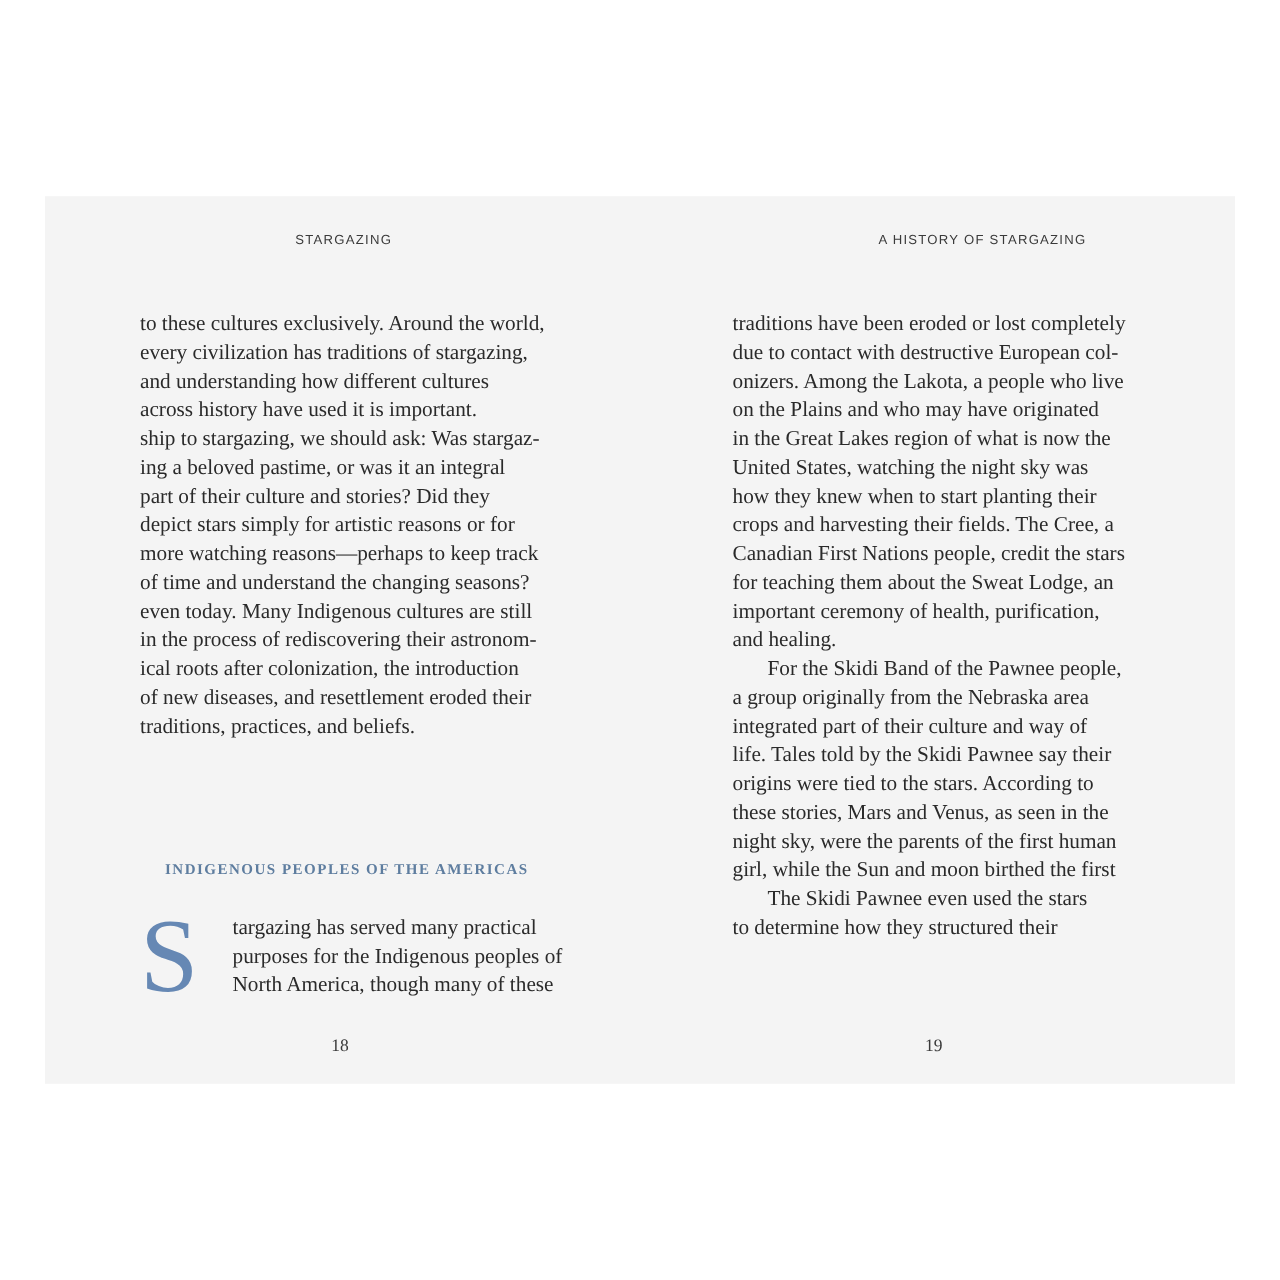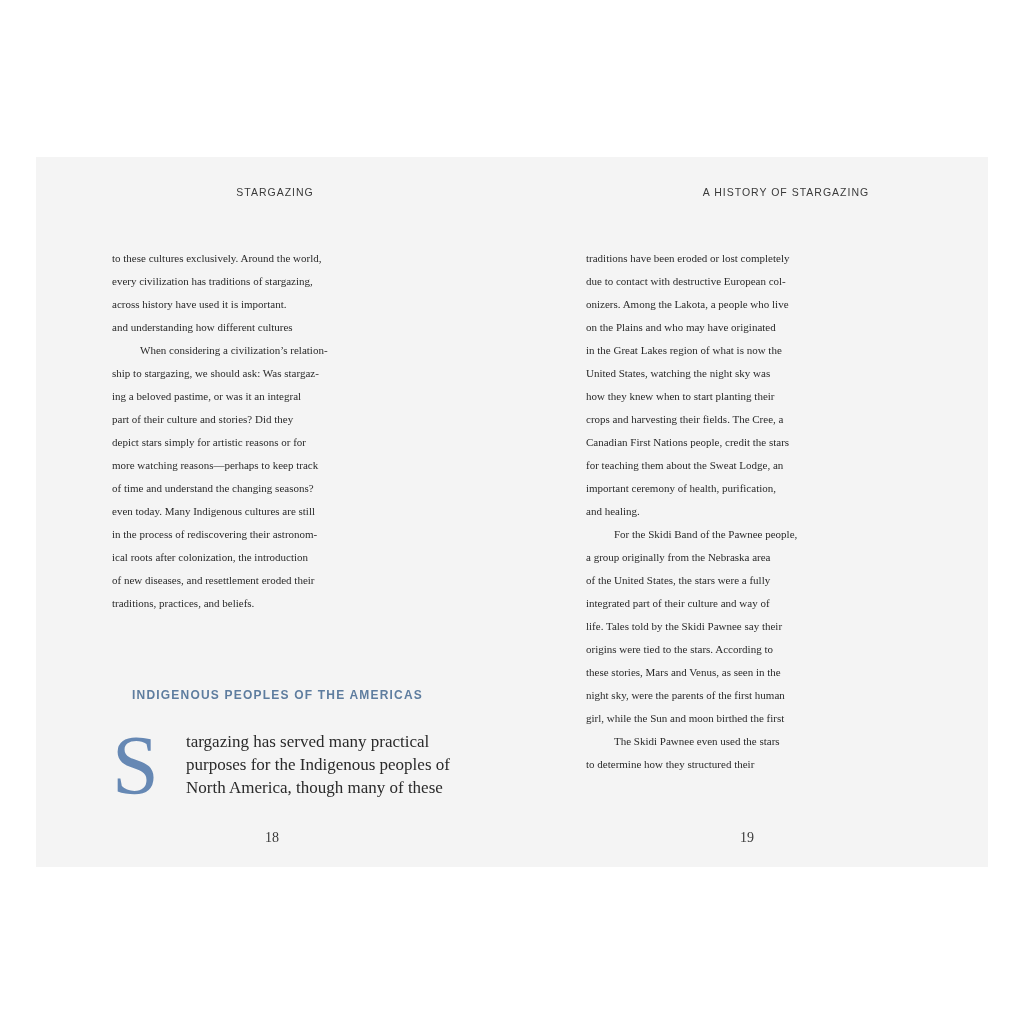--- a/index.html
+++ b/index.html
@@ -39,38 +39,38 @@
       letter-spacing: 1px;
       color: #3a3a3a;
       text-align: center;
     }
     .page.left .running-head { left: 0; width: 476px; transform: translateX(1px); }
     .page.right .running-head { left: 0; width: 476px; transform: translateX(36px); }
 
     .body-text {
       position: absolute;
       font-family: "Liberation Serif", "DejaVu Serif", serif;
-      font-size: 11px;
+      font-size: 17px;
       line-height: 23px;
       color: #2a2a2a;
     }
     .page.left .body-text { left: 76px; top: 90px; width: 340px; }
     .page.right .body-text { left: 74px; top: 90px; width: 345px; }
 
     .line {
       display: block;
       white-space: nowrap;
     }
     .line.indent { padding-left: 28px; }
 
     .section-heading {
       position: absolute;
       left: 96px;
       top: 531px;
-      font-family: Liberation Sans, sans-serif;
+      font-family: Liberation Serif, serif;
       font-size: 12px;
       font-weight: bold;
       letter-spacing: 1.2px;
       color: #5e7d9f;
       white-space: nowrap;
     }
 
     .dropcap-block {
       position: absolute;
       left: 76px;
@@ -109,25 +109,24 @@
 
 <div class="spread">
 
   <div class="page left">
     <div class="running-head">STARGAZING</div>
 
     <div class="body-text">
       <div>
         <span class="line">to these cultures exclusively. Around the world,</span>
         <span class="line">every civilization has traditions of stargazing,</span>
+        <span class="line">and understanding how different cultures</span>
         <span class="line">across history have used it is important.</span>
-        <span class="line">and understanding how different cultures</span>
       </div>
       <div>
-        <span class="line indent">When considering a civilization’s relation-</span>
         <span class="line">ship to stargazing, we should ask: Was stargaz-</span>
         <span class="line">ing a beloved pastime, or was it an integral</span>
         <span class="line">part of their culture and stories? Did they</span>
         <span class="line">depict stars simply for artistic reasons or for</span>
         <span class="line">more watching reasons—perhaps to keep track</span>
         <span class="line">of time and understand the changing seasons?</span>
         <span class="line">even today. Many Indigenous cultures are still</span>
         <span class="line">in the process of rediscovering their astronom-</span>
         <span class="line">ical roots after colonization, the introduction</span>
         <span class="line">of new diseases, and resettlement eroded their</span>
@@ -163,21 +162,20 @@
         <span class="line">how they knew when to start planting their</span>
         <span class="line">crops and harvesting their fields. The Cree, a</span>
         <span class="line">Canadian First Nations people, credit the stars</span>
         <span class="line">for teaching them about the Sweat Lodge, an</span>
         <span class="line">important ceremony of health, purification,</span>
         <span class="line">and healing.</span>
       </div>
       <div>
         <span class="line indent">For the Skidi Band of the Pawnee people,</span>
         <span class="line">a group originally from the Nebraska area</span>
-        <span class="line">of the United States, the stars were a fully</span>
         <span class="line">integrated part of their culture and way of</span>
         <span class="line">life. Tales told by the Skidi Pawnee say their</span>
         <span class="line">origins were tied to the stars. According to</span>
         <span class="line">these stories, Mars and Venus, as seen in the</span>
         <span class="line">night sky, were the parents of the first human</span>
         <span class="line">girl, while the Sun and moon birthed the first</span>
       </div>
       <div>
         <span class="line indent">The Skidi Pawnee even used the stars</span>
         <span class="line">to determine how they structured their</span>

